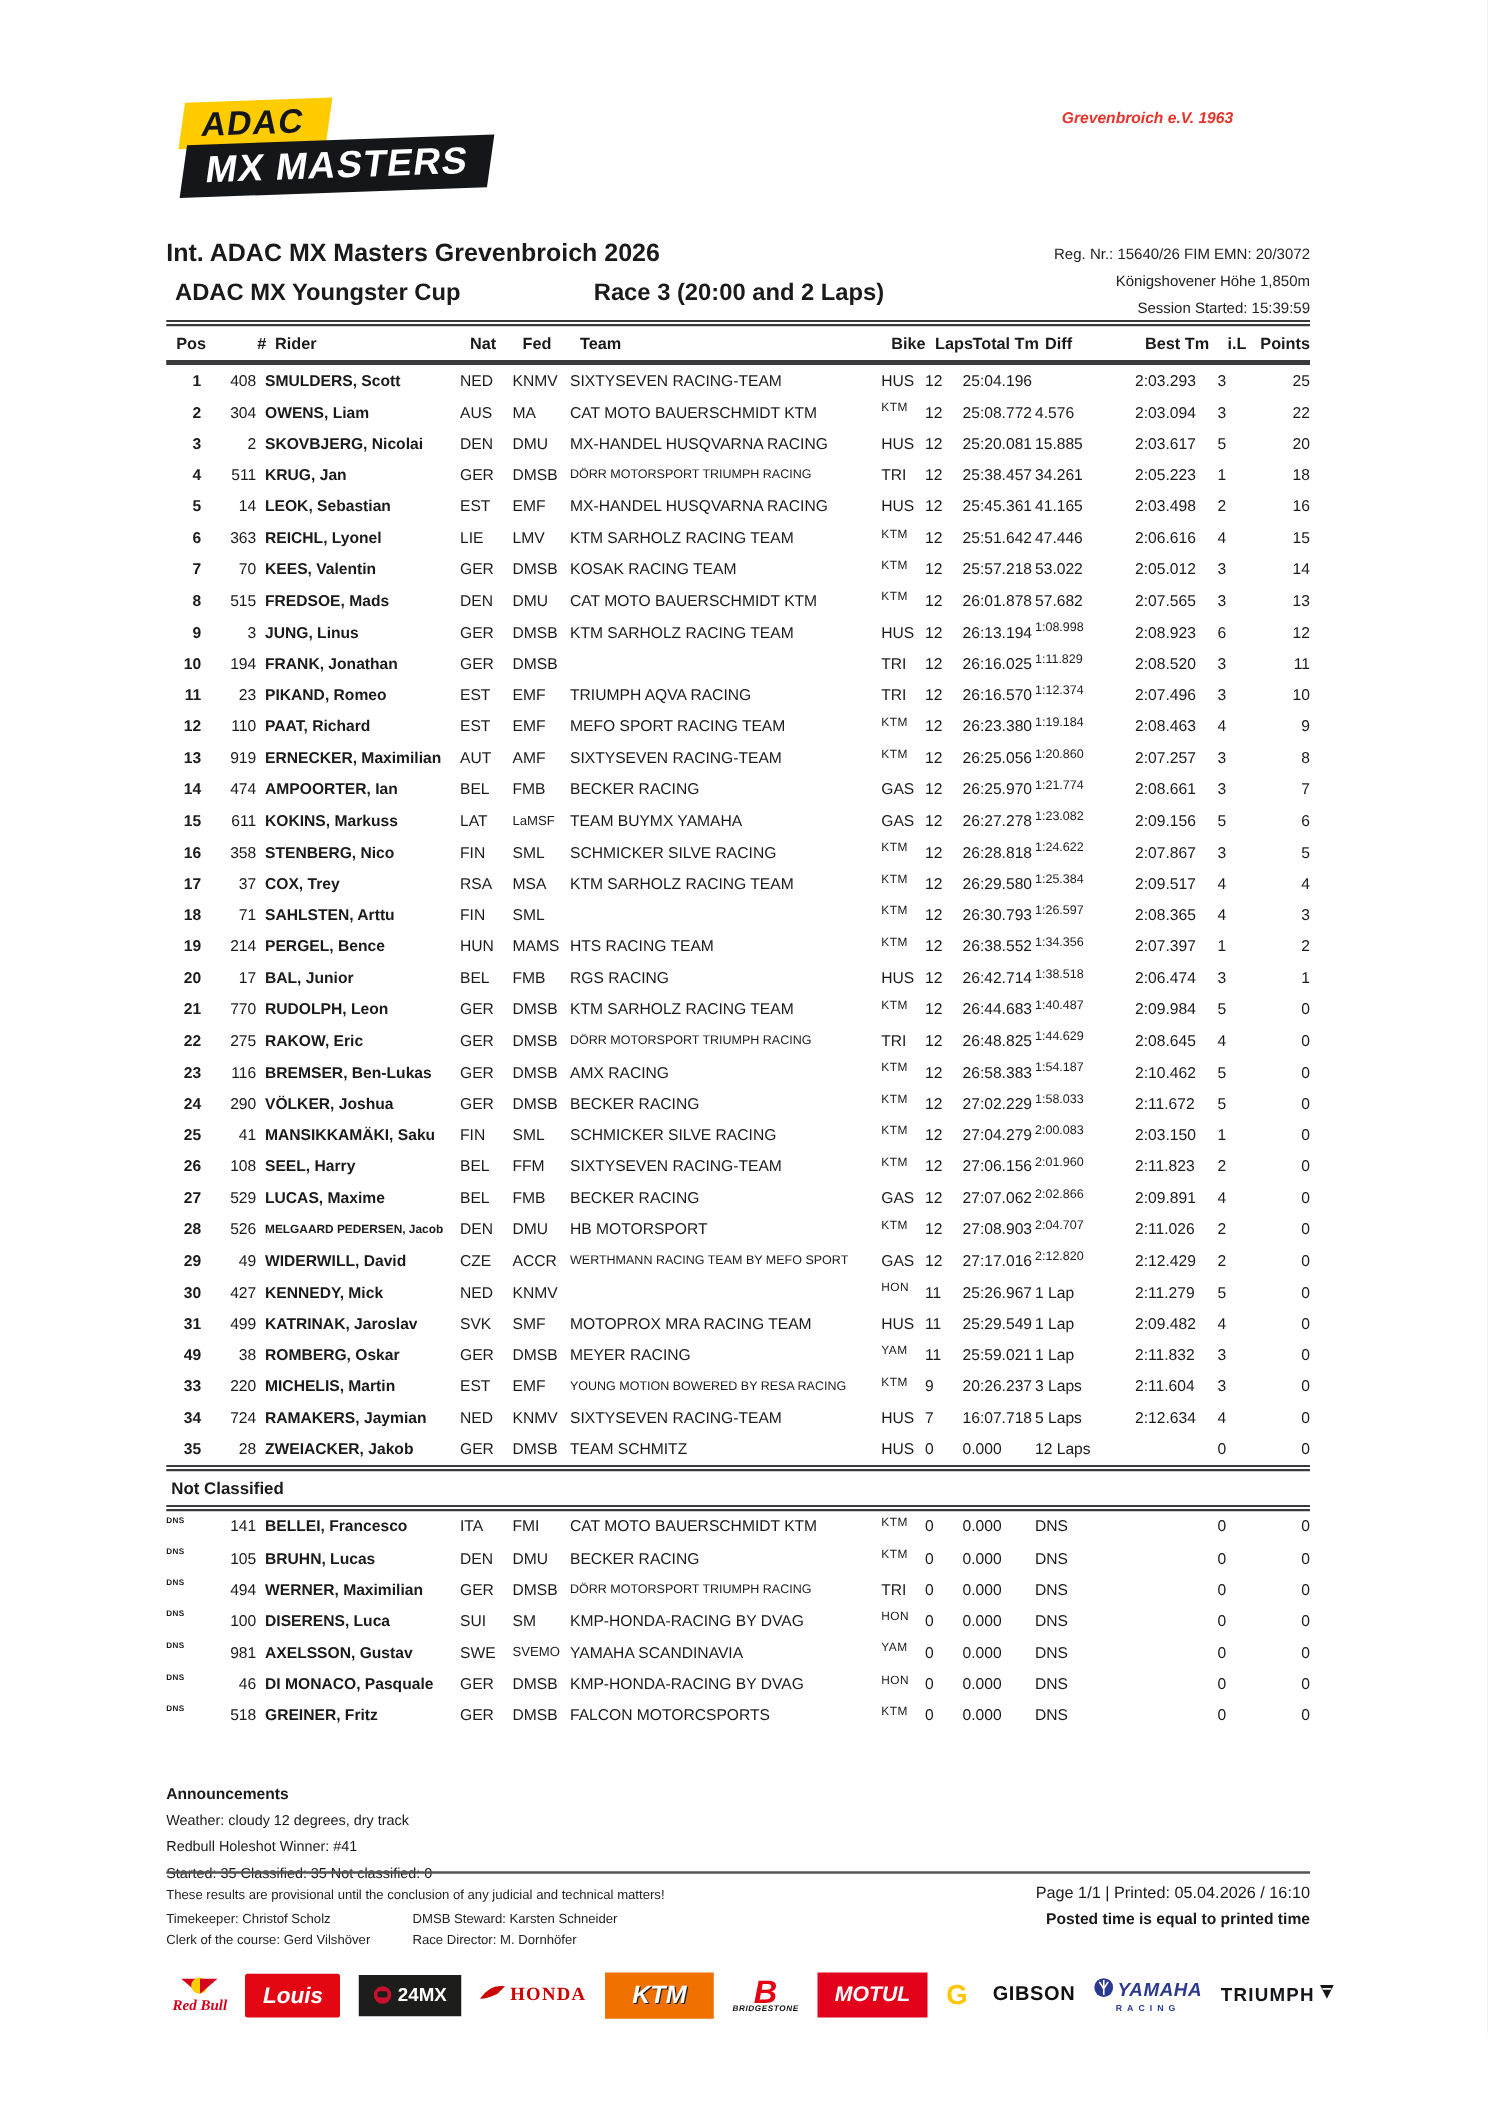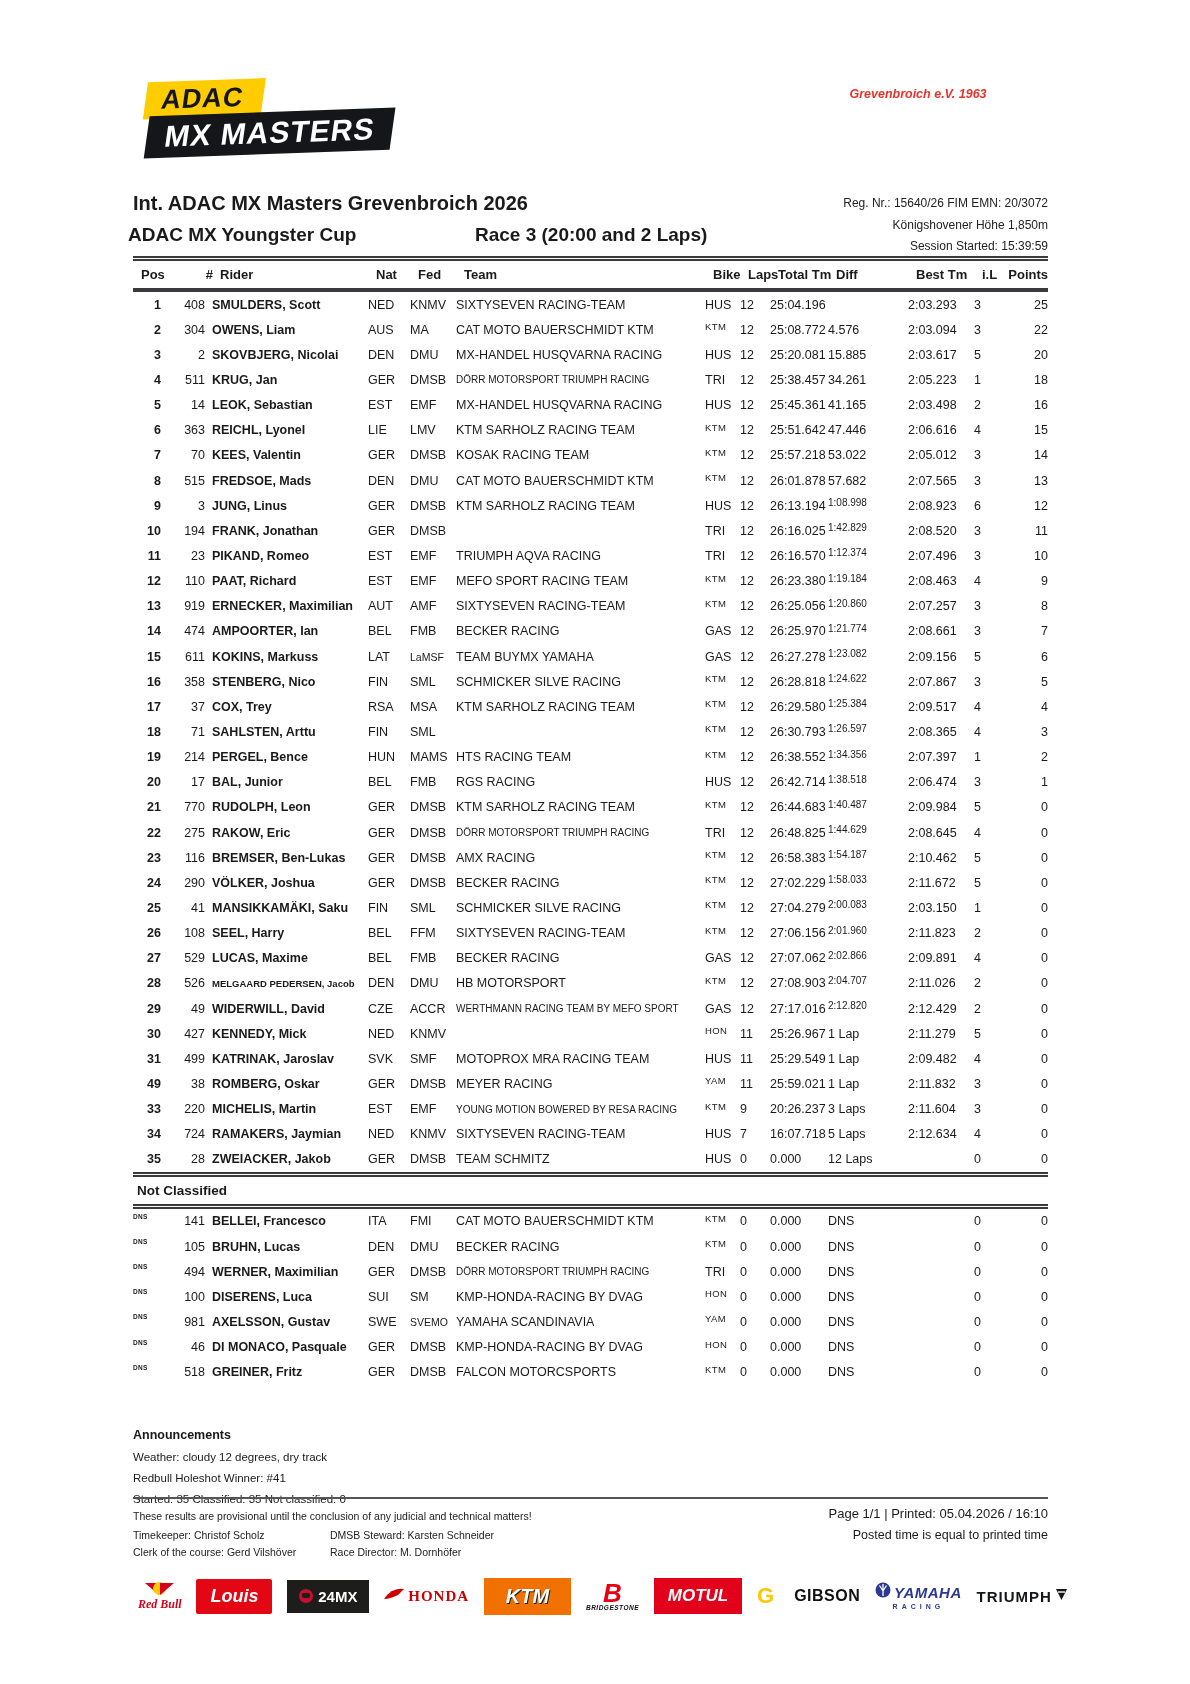--- a/index.html
+++ b/index.html
@@ -18,21 +18,21 @@
             background-size:14px 14px;}
   .msc-red{position:absolute;right:0;top:0;width:44px;height:100%;background:#e6342c;}
   .msc-word{position:absolute;left:6px;top:3px;font-size:37px;font-weight:800;font-style:italic;color:#e6342c;
             text-shadow:-2px -2px 0 #fff,2px -2px 0 #fff,-2px 2px 0 #fff,2px 2px 0 #fff,3px 3px 0 #fff;letter-spacing:1px;}
   .msc-bike{position:absolute;right:2px;top:2px;}
   .msc-caption{margin-top:1px;text-align:center;font-size:12.5px;font-weight:bold;font-style:italic;color:#e6342c;
                text-shadow:-1px -1px 0 #fff,1px -1px 0 #fff,-1px 1px 0 #fff,1px 1px 0 #fff;}
 
   
   .doc-title{position:absolute;left:133px;top:192px;font-size:20px;font-weight:bold;}
-  .subtitle-class{position:absolute;left:128px;top:224px;font-size:19px;font-weight:bold;}
+  .subtitle-class{position:absolute;left:140px;top:224px;font-size:19px;font-weight:bold;}
   .subtitle-race{position:absolute;left:475px;top:224px;font-size:19px;font-weight:bold;}
   .reg-block{position:absolute;right:142px;top:193px;text-align:right;font-size:12px;line-height:21.5px;color:#222;}
 
   
   .tablewrap{position:absolute;left:133px;top:256px;width:915px;}
   .rule-double{height:5px;background:linear-gradient(#3a3a3c 0 2px,#ffffff 2px 3px,#3a3a3c 3px 5px);}
   .rule-mid{height:4px;background:linear-gradient(#3a3a3c 0 2px,#ffffff 2px 2.5px,#3a3a3c 2.5px 4px);}
   .thead{display:flex;height:27px;align-items:center;font-weight:bold;font-size:13px;white-space:nowrap;}
   .row{display:flex;height:25.15px;align-items:center;font-size:12.5px;white-space:nowrap;}
   .cell{display:block;}
@@ -64,21 +64,21 @@
   .ann-line{margin-bottom:9px;}
 
   
   .footer-rule{position:absolute;left:133px;top:1497px;width:915px;height:2px;background:#555;}
   .footer-left{position:absolute;left:133px;top:1510px;font-size:10.5px;color:#222;}
   .officials{display:flex;margin-top:7px;}
   .off-col1{width:197px;}
   .off-col1 div,.off-col2 div{margin-bottom:5px;}
   .footer-right{position:absolute;right:142px;top:1506px;text-align:right;}
   .page-info{font-size:13px;}
-  .posted-note{font-size:12.5px;margin-top:7px;}
+  .posted-note{font-size:12.5px;margin-top:7px;font-weight:bold;}
 
   
   .sponsors{position:absolute;left:138px;top:1570px;width:930px;display:flex;
             justify-content:space-between;align-items:center;height:52px;}
   .sp{display:flex;flex-direction:column;align-items:center;justify-content:center;}
   .sp-redbull .rb-icon{display:flex;align-items:center;height:16px;}
   .rb-sun{width:13px;height:13px;border-radius:50%;background:#ffcd00;display:inline-block;}
   .rb-bull{width:0;height:0;border-style:solid;display:inline-block;}
   .rb-bull.l{border-width:0 14px 12px 0;border-color:transparent #d6001c transparent transparent;margin-right:-6px;}
   .rb-bull.r{border-width:12px 14px 0 0;border-color:#d6001c transparent transparent transparent;margin-left:-6px;}
@@ -289,21 +289,21 @@
         <div class="row">
       <span class="cell c-pos">10</span>
       <span class="cell c-num">194</span>
       <span class="cell c-rider">FRANK, Jonathan</span>
       <span class="cell c-nat">GER</span>
       <span class="cell c-fed">DMSB</span>
       <span class="cell c-team"></span>
       <span class="cell c-bike">TRI</span>
       <span class="cell c-laps">12</span>
       <span class="cell c-total">26:16.025</span>
-      <span class="cell c-diff diff-small">1:42.829</span>
+      <span class="cell c-diff diff-small">1:11.829</span>
       <span class="cell c-best">2:08.520</span>
       <span class="cell c-il">3</span>
       <span class="cell c-points">11</span>
     </div>
         <div class="row">
       <span class="cell c-pos">11</span>
       <span class="cell c-num">23</span>
       <span class="cell c-rider">PIKAND, Romeo</span>
       <span class="cell c-nat">EST</span>
       <span class="cell c-fed">EMF</span>

